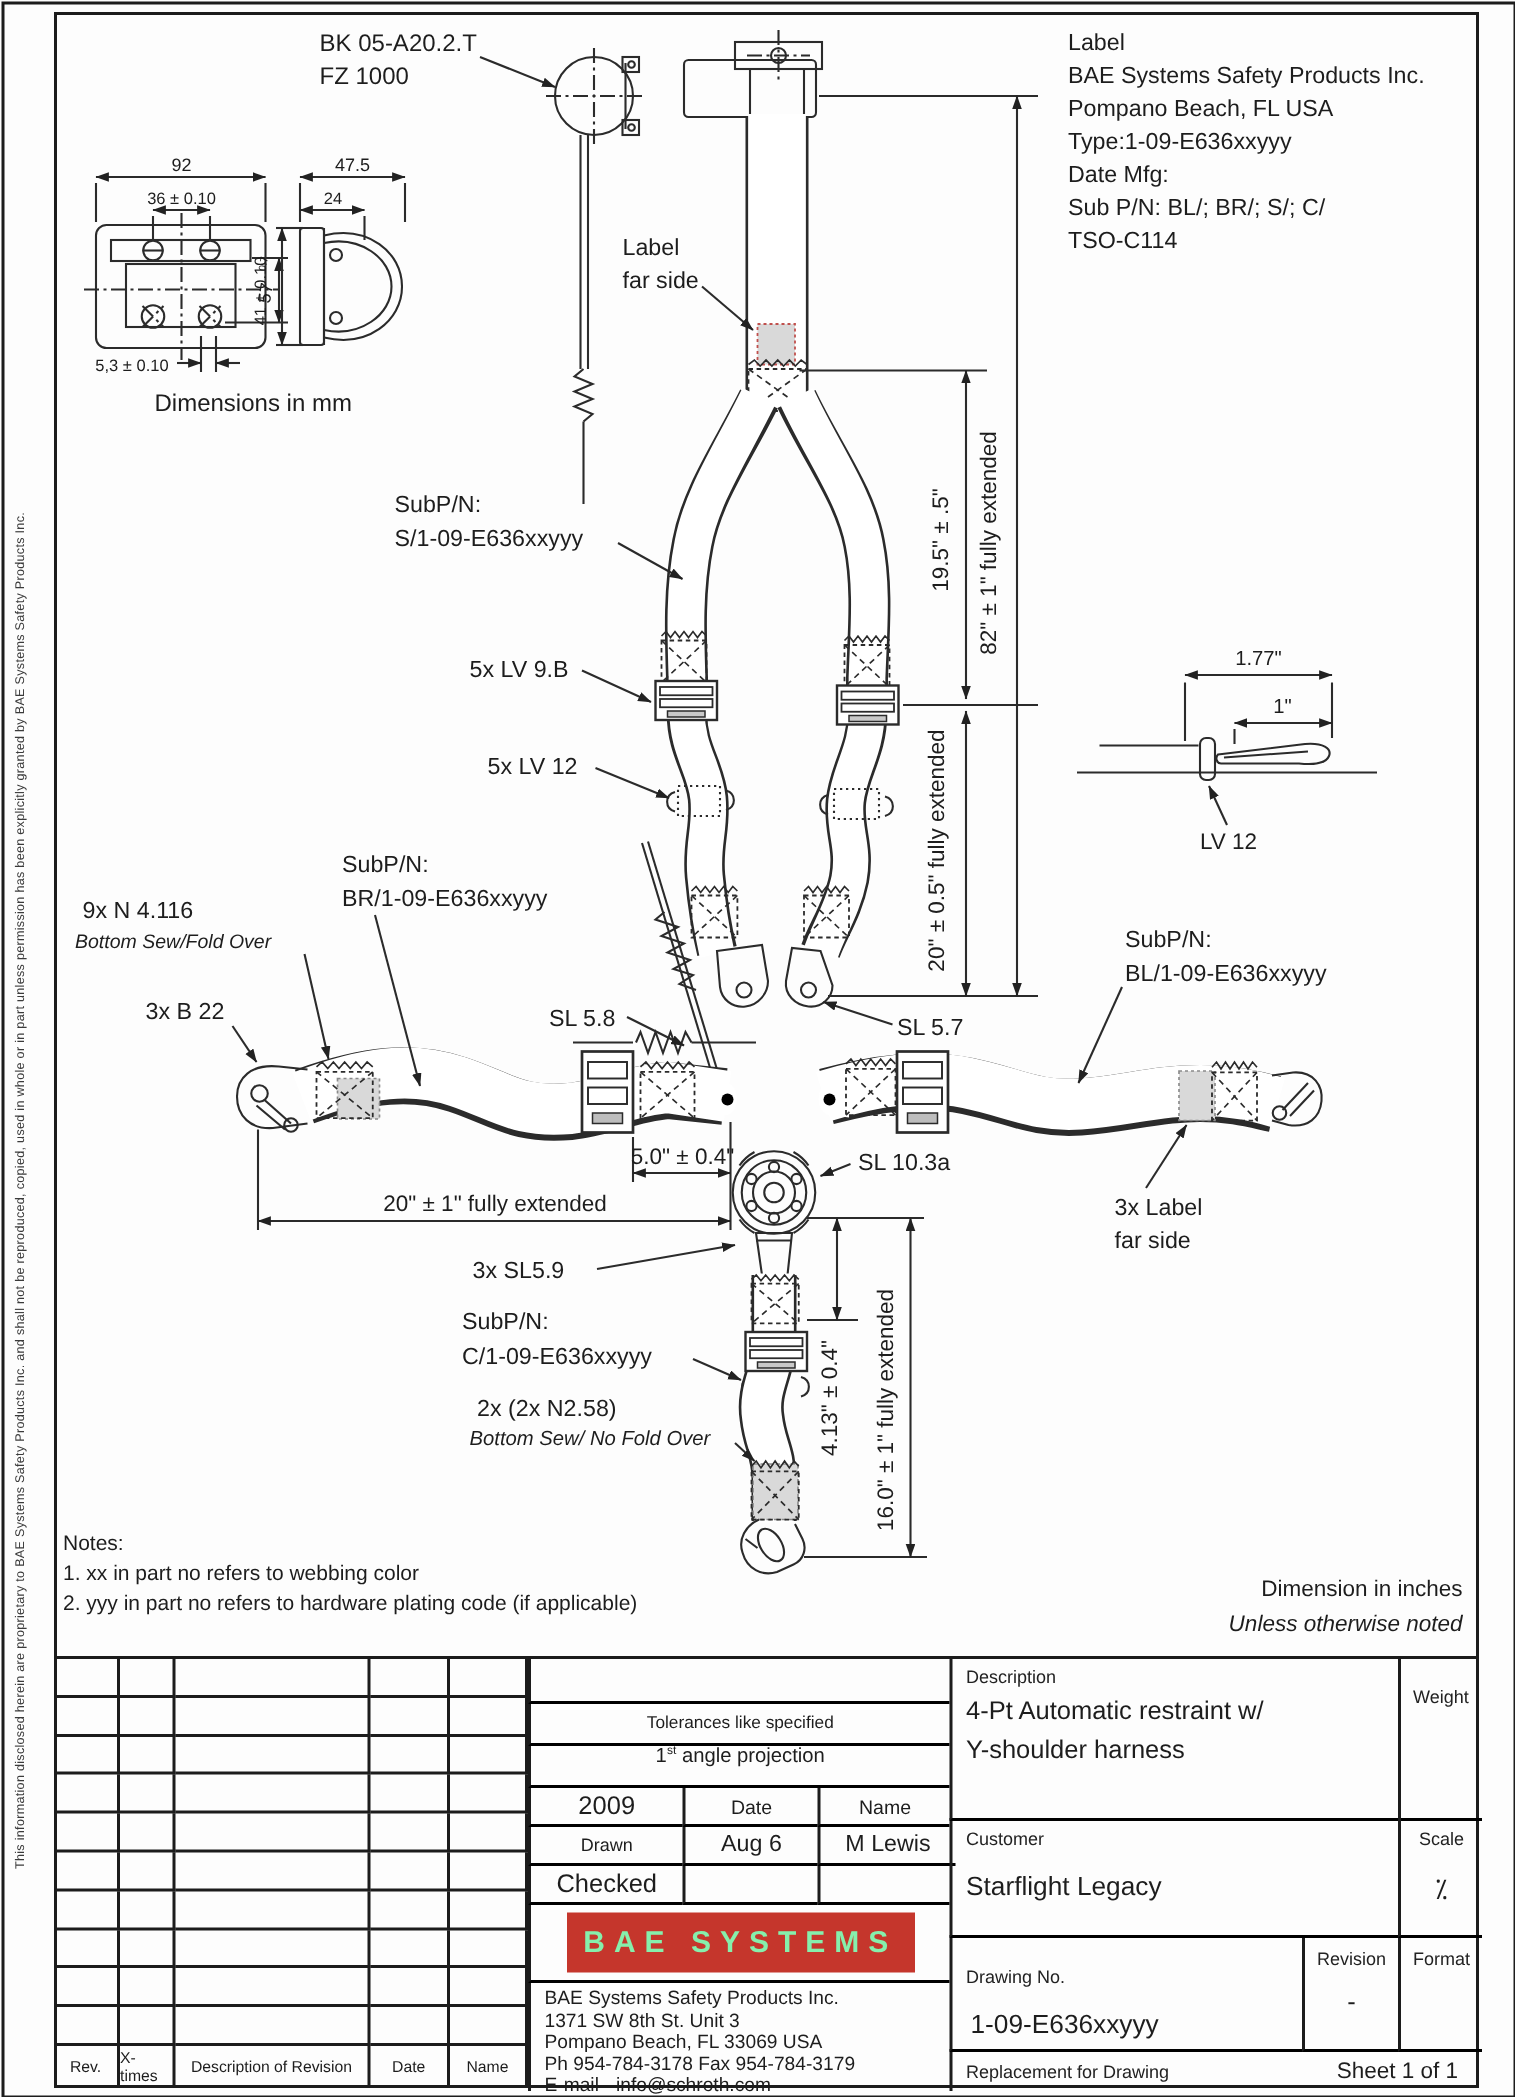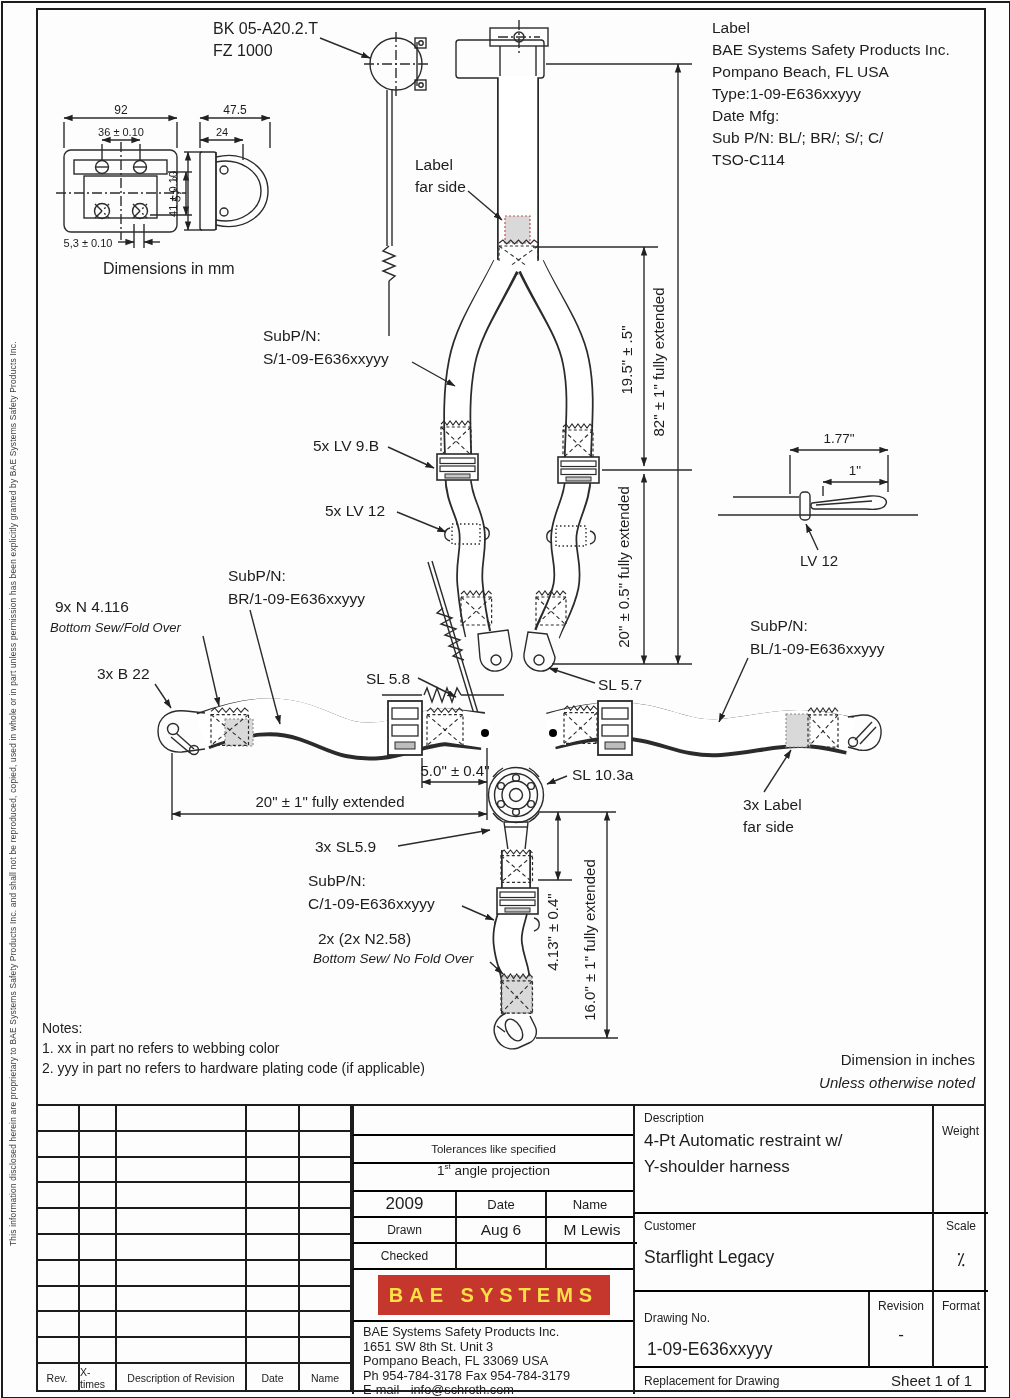--- a/index.html
+++ b/index.html
@@ -19,21 +19,21 @@
   .tblock { position:absolute; left:36px; top:1104px; width:950px; height:288px; border-top:2px solid #1c1c1c; box-sizing:border-box; font-size:12px; }
   .tb-cell { position:absolute; box-sizing:border-box; }
   .bl { border-left:2px solid #1c1c1c; }
   .bb { border-bottom:2px solid #000000; }
   .revgrid { position:absolute; left:0; top:0; width:316px; height:240px; display:grid; grid-template-columns:44px 37px 130px 53px 52px; grid-template-rows:repeat(10, 25.8px) 28px; }
   .rcell { border-right:2px solid #1c1c1c; border-bottom:2px solid #1c1c1c; box-sizing:border-box; }
   .rcell:nth-child(5n) { border-right:2px solid #1c1c1c; }
   .rhead { display:flex; align-items:center; justify-content:center; font-size:10.5px; border-bottom:none; }
   .ctr { display:flex; align-items:center; justify-content:center; }
   .hdr { font-size:12px; color:#222; }
-  .logo { background:#c5362c; color:#fde047; font-weight:bold; font-size:20px; letter-spacing:6px; display:flex; align-items:center; justify-content:center; width:232px; height:40px; white-space:nowrap; }
+  .logo { background:#c5362c; color:#86efac; font-weight:bold; font-size:20px; letter-spacing:6px; display:flex; align-items:center; justify-content:center; width:232px; height:40px; white-space:nowrap; }
   .addr { font-size:12.8px; line-height:14.6px; padding:3px 0 0 9px; }
   .big { font-size:17px; }
 </style>
 </head>
 <body>
 
 <div class="page-border"></div>
 <div class="frame"></div>
 <div class="vnote">This information disclosed herein are proprietary to BAE Systems Safety Products Inc. and shall not be reproduced, copied, used in whole or in part unless permission has been explicitly granted by BAE Systems Safety Products Inc.</div>
 
@@ -468,31 +468,31 @@
     </div>
   <div class="tb-cell bl bb ctr" style="left:316px; top:112px; width:103px; height:26px; font-size:12px;">
       <span>Drawn</span>
     </div>
   <div class="tb-cell bl bb ctr" style="left:419px; top:112px; width:90px; height:26px; font-size:15.5px;">
       <span>Aug 6</span>
     </div>
   <div class="tb-cell bl bb ctr" style="left:509px; top:112px; width:92px; height:26px; font-size:15.5px;">
       <span>M Lewis</span>
     </div>
-  <div class="tb-cell bl bb" style="left:316px; top:138px; width:103px; height:26px; font-size:12px; display:flex; align-items:center; justify-content:center;">
+  <div class="tb-cell bl bb" style="left:316px; top:138px; width:103px; height:26px; font-size:17px; display:flex; align-items:center; justify-content:center;">
       <span>Checked</span>
     </div>
   <div class="tb-cell bl bb" style="left:419px; top:138px; width:90px; height:26px;"></div>
   <div class="tb-cell bl bb" style="left:509px; top:138px; width:88px; height:26px;"></div>
   <div class="tb-cell bl bb ctr" style="left:316px; top:164px; width:281px; height:52px;">
     <div class="logo" style="background: rgb(197, 54, 44);">BAE SYSTEMS</div>
   </div>
   <div class="tb-cell bl addr" style="left:316px; top:216px; width:281px; height:72px;">
     <div>BAE Systems Safety Products Inc.</div>
-    <div>1651 SW 8th St. Unit 3</div>
+    <div>1371 SW 8th St. Unit 3</div>
     <div>Pompano Beach, FL 33069 USA</div>
     <div>Ph 954-784-3178  Fax 954-784-3179</div>
     <div>E-mail - info@schroth.com</div>
   </div>
 
   <div class="tb-cell bl bb" style="left:597px; top:0; width:355px; height:108px;">
     <div class="hdr" style="padding:5px 0 0 9px;">Description</div>
     <div class="big" style="padding:6px 0 0 9px;">4-Pt Automatic restraint w/</div>
     <div class="big" style="padding:6px 0 0 9px;">Y-shoulder harness</div>
   </div>

